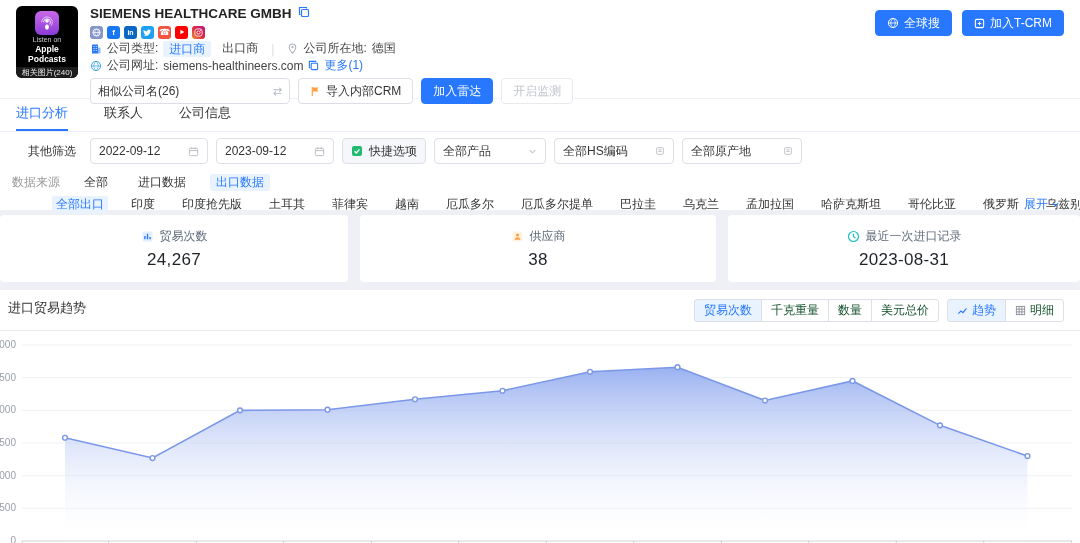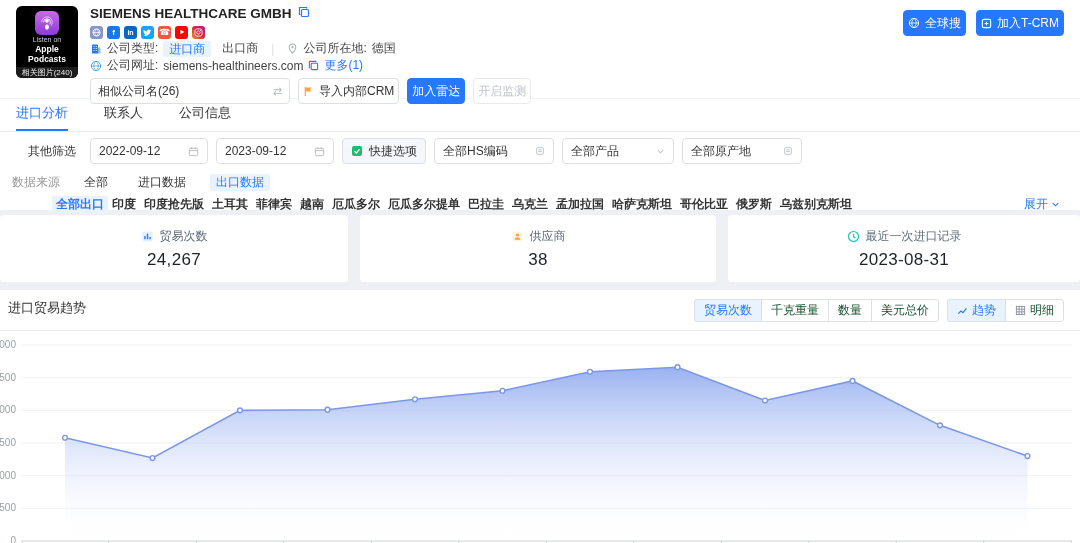--- a/index.html
+++ b/index.html
@@ -18,21 +18,21 @@
   .company-name { font-size:13.5px; font-weight:700; color:#222; }
   .social-row { display:flex; gap:4px; align-items:center; height:16px; margin-top:1px; }
   .soc { width:13px; height:13px; border-radius:3px; display:flex; align-items:center; justify-content:center; color:#fff; font-size:8px; font-weight:700; cursor:pointer; }
   .meta-row, .web-row { display:flex; align-items:center; gap:5px; height:17px; color:#444; }
   .chip { background:#e8f3ff; color:#2878ff; padding:0 6px; border-radius:2px; line-height:16px; }
   .sep { color:#dcdfe6; margin:0 8px; }
   .blue { color:#2878ff; }
   .action-row { display:flex; align-items:center; gap:8px; margin-top:4px; }
   .sim-input { width:200px; height:26px; border:1px solid #dcdfe6; border-radius:4px; display:flex; align-items:center; padding:0 7px; color:#333; background:#fff; }
   .sim-input span.val { flex:1; }
-  .btn { height:26px; border:1px solid #dcdfe6; border-radius:4px; background:#fff; display:inline-flex; align-items:center; gap:5px; padding:0 4px; font-size:12px; color:#333; cursor:pointer; }
+  .btn { height:26px; border:1px solid #dcdfe6; border-radius:4px; background:#fff; display:inline-flex; align-items:center; gap:5px; padding:0 11px; font-size:12px; color:#333; cursor:pointer; }
   .btn.primary { background:#2878ff; border-color:#2878ff; color:#fff; }
   .btn.disabled { color:#c0c4cc; border-color:#e8eaf0; }
   .header-right { position:absolute; right:16px; top:10px; display:flex; gap:10px; }
 
   
   .tabs-bar { background:#fff; padding:0 16px; display:flex; gap:36px; height:33px; align-items:flex-end; border-bottom:1px solid #ebeef5; }
   .tab { padding-bottom:9px; font-size:13px; color:#333; cursor:pointer; }
   .tab.active { color:#2878ff; border-bottom:2px solid #2878ff; padding-bottom:7px; }
 
   
@@ -43,21 +43,21 @@
   .input-sm .grow { flex:1; }
   .quick-btn { background:#f5f7fa; }
 
   
   .source-wrap { background:#fff; padding:2px 16px 8px 12px; height:40px; }
   .source-row { display:flex; align-items:center; height:20px; position:relative; }
   .src-label { color:#999; margin-right:18px; }
   .src-opt { margin-right:18px; color:#333; cursor:pointer; padding:0 6px; line-height:17px; }
   .src-opt.active { background:#e8f3ff; color:#2878ff; border-radius:2px; }
   .country-row { padding-left:40px; margin-top:2px; }
-  .country { color:#333; cursor:pointer; padding:0 4px; line-height:17px; white-space:nowrap;font-weight:bold; }
+  .country { margin-right:19px; color:#333; cursor:pointer; padding:0 4px; line-height:17px; white-space:nowrap; }
   .country.active { color:#2878ff; background:#e8f3ff; border-radius:2px; }
   .expand-link { position:absolute; right:4px; color:#2878ff; cursor:pointer; display:flex; align-items:center; gap:3px; }
 
   
   .stats-row { display:flex; gap:12px; margin-top:5px; height:67px; }
   .stat-card { background:#fff; border-radius:4px; display:flex; flex-direction:column; align-items:center; justify-content:center; gap:5px; }
   .stat-card.c1 { width:348px; } .stat-card.c2 { width:356px; } .stat-card.c3 { flex:1; }
   .stat-label { display:flex; align-items:center; gap:6px; color:#5f6b7a; font-size:12px; }
   .stat-value { font-size:17px; color:#1f2329; letter-spacing:.3px; }
 
@@ -245,34 +245,34 @@
   </div>
   <div class="input-sm quick-btn">
     <span class="ic">
         <svg width="12" height="12" viewBox="0 0 12 12">
           <rect x="1" y="1" width="10" height="10" rx="2" fill="#21ba6e"></rect>
           <path d="M3.5 6.2l1.8 1.8 3.2-3.6" stroke="#fff" stroke-width="1.3" fill="none"></path>
         </svg>
       </span>
     <span>快捷选项</span>
   </div>
+  <div class="input-sm w-sel">
+    <span class="grow">全部产品</span>
+    <span class="ic">
+        <svg width="9" height="9" viewBox="0 0 10 10">
+          <path d="M2 3.5l3 3 3-3" fill="none" stroke="#c0c4cc" stroke-width="1.2"></path>
+        </svg>
+      </span>
+  </div>
   <div class="input-sm w-sel2">
     <span class="grow">全部HS编码</span>
     <span class="ic">
         <svg width="10" height="10" viewBox="0 0 12 12">
           <rect x="2" y="2" width="8" height="8" rx="1" fill="none" stroke="#b6bac2" stroke-width="1"></rect>
           <path d="M4 4.6h4M4 6.6h4" stroke="#b6bac2" stroke-width="1"></path>
-        </svg>
-      </span>
-  </div>
-  <div class="input-sm w-sel">
-    <span class="grow">全部产品</span>
-    <span class="ic">
-        <svg width="9" height="9" viewBox="0 0 10 10">
-          <path d="M2 3.5l3 3 3-3" fill="none" stroke="#c0c4cc" stroke-width="1.2"></path>
         </svg>
       </span>
   </div>
   <div class="input-sm w-sel2">
     <span class="grow">全部原产地</span>
     <span class="ic">
         <svg width="10" height="10" viewBox="0 0 12 12">
           <rect x="2" y="2" width="8" height="8" rx="1" fill="none" stroke="#b6bac2" stroke-width="1"></rect>
           <path d="M4 4.6h4M4 6.6h4" stroke="#b6bac2" stroke-width="1"></path>
         </svg>

